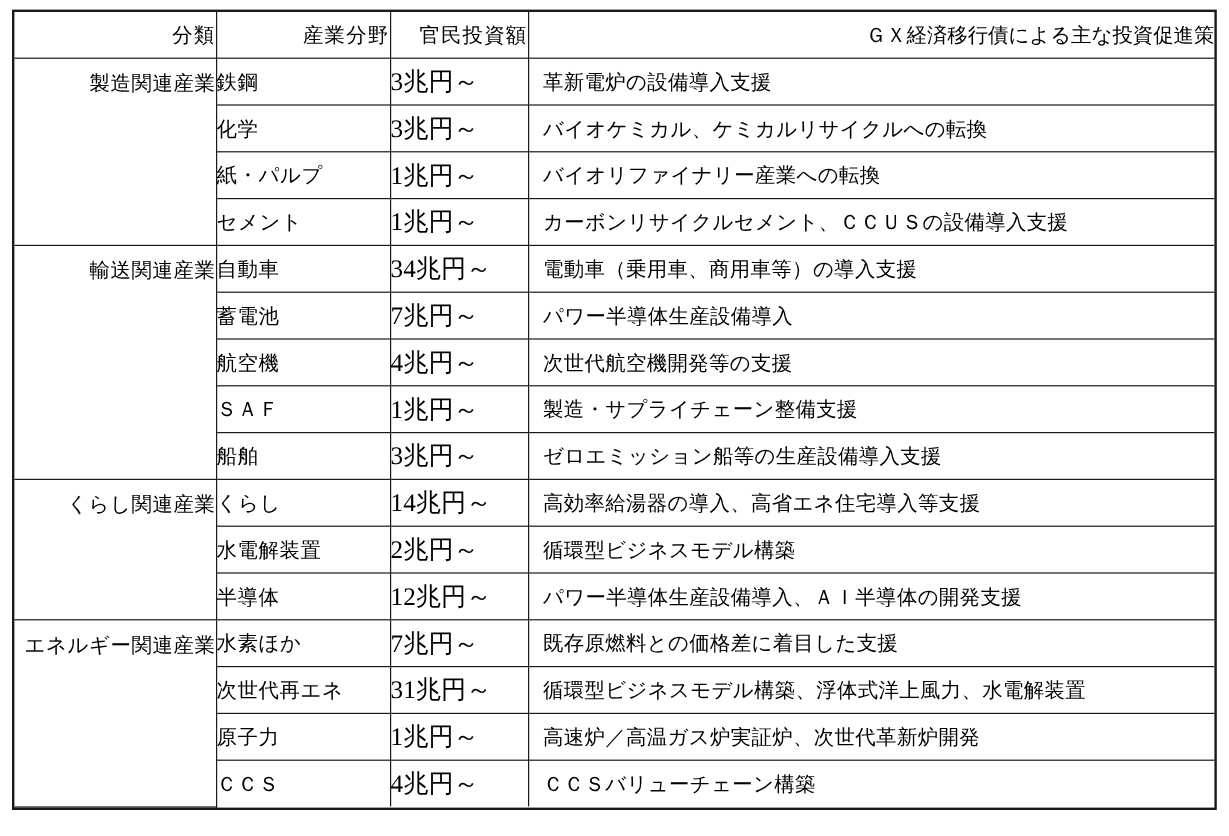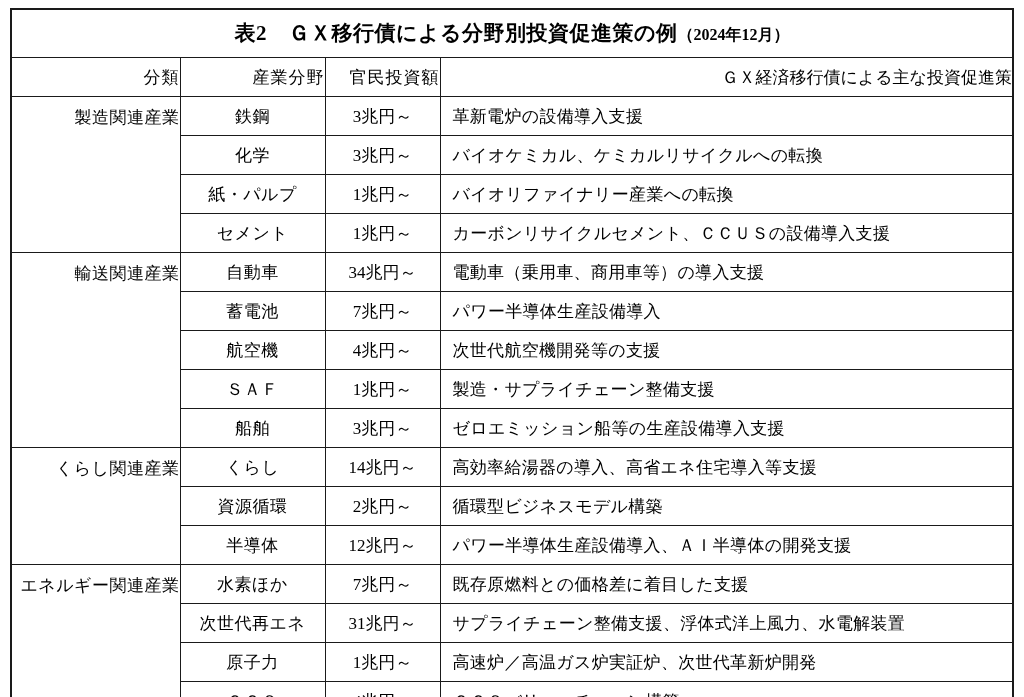--- a/index.html
+++ b/index.html
@@ -70,50 +70,45 @@
   td.cat {
     text-align: right;
     vertical-align: top;
     padding: 10px 0 0 8px;
     font-size: 17px;
     line-height: 1.25;
     letter-spacing: 0.5px;
     border-left: none;
   }
   td.field {
-    text-align: center;
     font-size: 17px;
     letter-spacing: 0.5px;
   }
   td.amount {
-    text-align: center;
-    font-size: 17px;
+    font-size: 21px;
     letter-spacing: 0;
   }
   td.measure {
     text-align: left;
     padding-left: 12px;
     font-size: 17px;
     letter-spacing: 0.3px;
     border-right: none;
     margin-left: 10px;
   }
   thead th:first-child { border-left: none; }
   thead th:last-child { border-right: none; margin-left: 18px; }
   tbody tr:last-child td { border-bottom: none; }
 </style>
 </head>
 <body>
 
 <div class="page">
   <div class="table-frame">
     <table>
-      <caption>
-        <span>表2　ＧＸ移行債による分野別投資促進策の例</span><span class="caption-date">（2024年12月）</span>
-      </caption>
       <colgroup>
         <col class="col-cat">
         <col class="col-field">
         <col class="col-amount">
         <col class="col-measure">
       </colgroup>
       <thead>
         <tr>
           <th class="h-cat">分類</th>
           <th class="h-field">産業分野</th>
@@ -171,40 +166,40 @@
           <td class="measure">ゼロエミッション船等の生産設備導入支援</td>
         </tr>
 
         <tr>
           <td class="cat" rowspan="3">くらし関連産業</td>
           <td class="field">くらし</td>
           <td class="amount">14兆円～</td>
           <td class="measure">高効率給湯器の導入、高省エネ住宅導入等支援</td>
         </tr>
         <tr>
-          <td class="field">資源循環</td>
+          <td class="field">水電解装置</td>
           <td class="amount">2兆円～</td>
           <td class="measure">循環型ビジネスモデル構築</td>
         </tr>
         <tr>
           <td class="field">半導体</td>
           <td class="amount">12兆円～</td>
           <td class="measure">パワー半導体生産設備導入、ＡＩ半導体の開発支援</td>
         </tr>
 
         <tr>
           <td class="cat" rowspan="4">エネルギー関連産業</td>
           <td class="field">水素ほか</td>
           <td class="amount">7兆円～</td>
           <td class="measure">既存原燃料との価格差に着目した支援</td>
         </tr>
         <tr>
           <td class="field">次世代再エネ</td>
           <td class="amount">31兆円～</td>
-          <td class="measure">サプライチェーン整備支援、浮体式洋上風力、水電解装置</td>
+          <td class="measure">循環型ビジネスモデル構築、浮体式洋上風力、水電解装置</td>
         </tr>
         <tr>
           <td class="field">原子力</td>
           <td class="amount">1兆円～</td>
           <td class="measure">高速炉／高温ガス炉実証炉、次世代革新炉開発</td>
         </tr>
         <tr>
           <td class="field">ＣＣＳ</td>
           <td class="amount">4兆円～</td>
           <td class="measure">ＣＣＳバリューチェーン構築</td>

